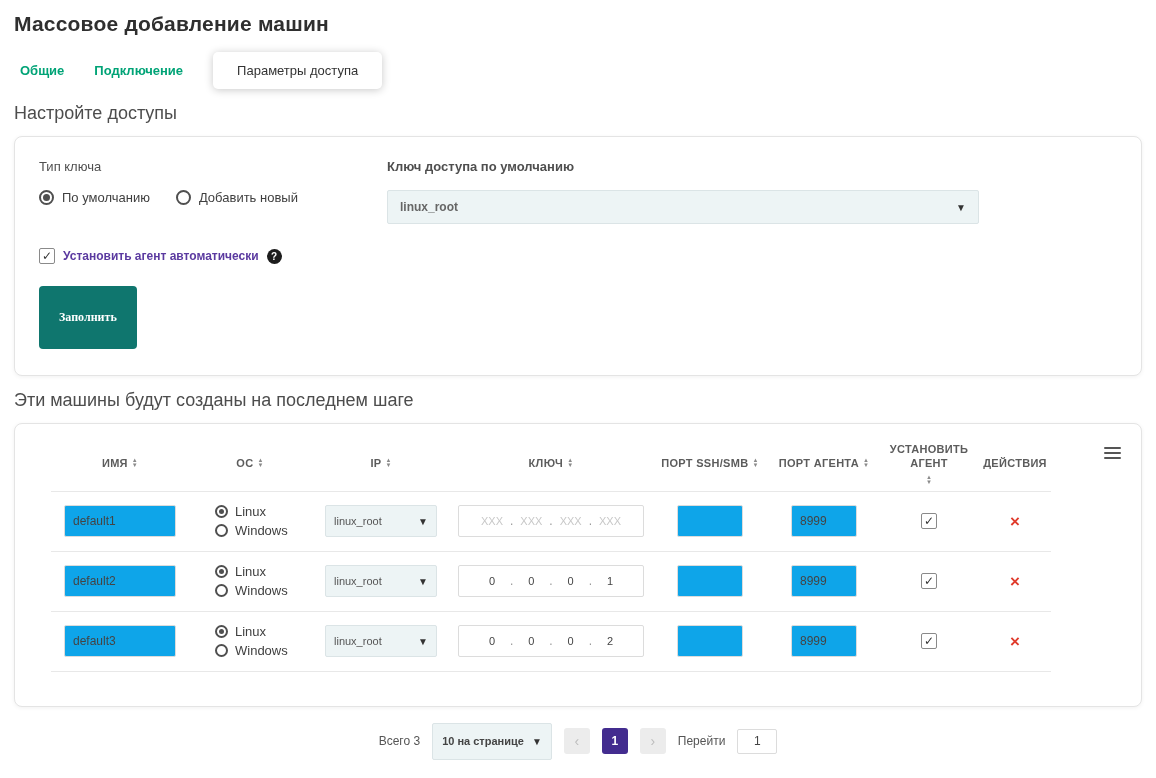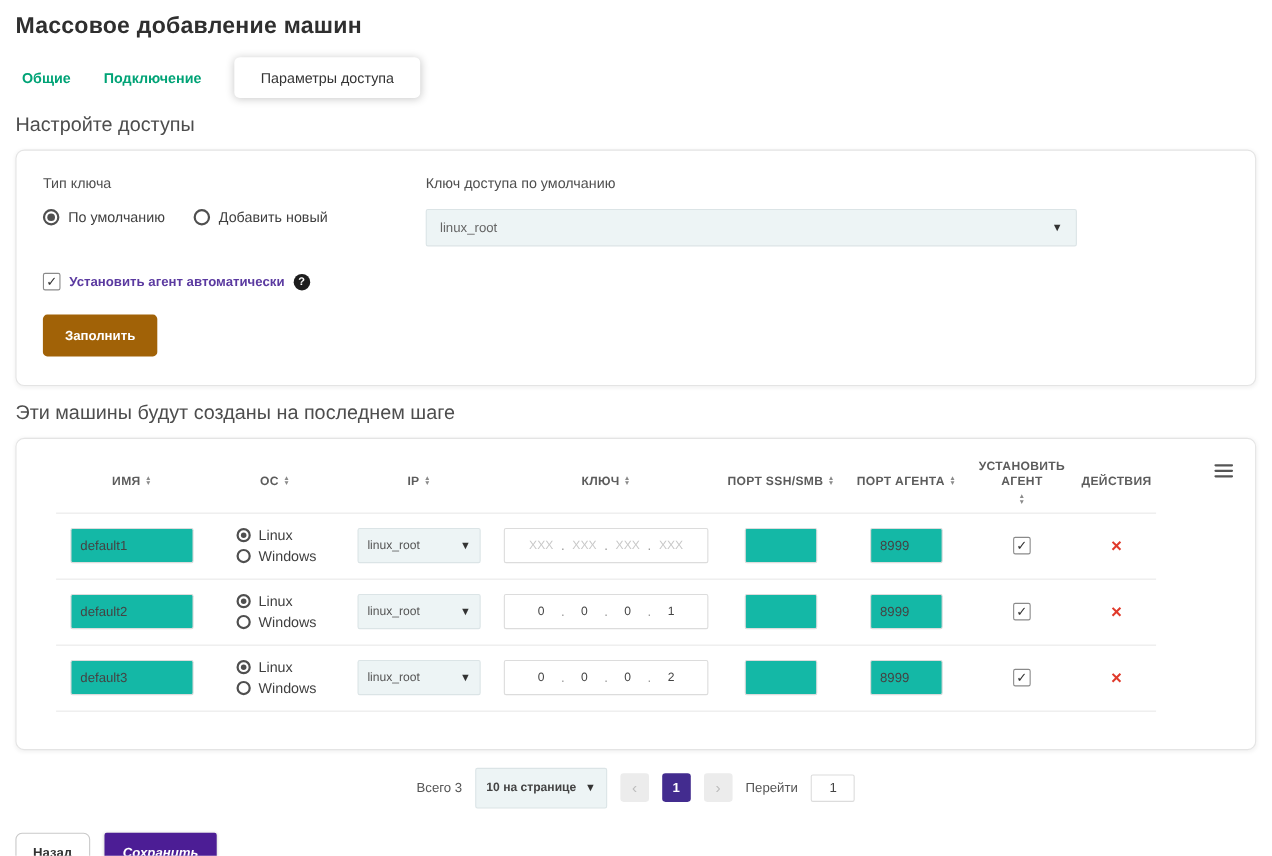--- a/index.html
+++ b/index.html
@@ -39,21 +39,21 @@
   .key-type-col { width: 300px; flex: 0 0 auto; }
   .radio-row { display: flex; gap: 26px; align-items: center; }
   .radio-opt { display: flex; align-items: center; gap: 8px; cursor: pointer; }
   .radio {
     width: 15px; height: 15px; border: 2px solid #4f4f4f; border-radius: 50%;
     position: relative; background: #fff; flex: 0 0 auto;
   }
   .radio.on::after { content: ""; position: absolute; inset: 2px; border-radius: 50%; background: #4f4f4f; }
   .opt-label { font-size: 13px; color: #3f3f3f; }
 
-  .key-col { flex: 1 1 auto; max-width: 592px; }
+  .key-col { flex: 1 1 auto; max-width: 592px; font-weight: bold; }
   .select {
     background: #edf4f5; border: 1px solid #dbe4e6; border-radius: 2px;
     display: flex; align-items: center; justify-content: space-between;
     height: 34px; padding: 0 12px; cursor: pointer;
   }
   .select-value { font-size: 12px; color: #666; }
   .caret { font-size: 10px; color: #333; }
 
   .agent-row { display: flex; align-items: center; gap: 8px; margin-top: 24px; }
   .checkbox {
@@ -61,23 +61,23 @@
     background: #fff; display: flex; align-items: center; justify-content: center;
     font-size: 12px; color: transparent; cursor: pointer; flex: 0 0 auto;
   }
   .checkbox.on { color: #333; }
   .agent-label { font-size: 12px; font-weight: 600; color: #5b3aa0; }
   .help-badge {
     width: 15px; height: 15px; border-radius: 50%; background: #1d1d1d; color: #fff;
     font-size: 10px; font-weight: 700; display: flex; align-items: center; justify-content: center;
   }
   .fill-btn {
-    margin-top: 22px; background: #a16207; color: #fff; border: none; border-radius: 4px;
-    font-size: 12px; font-weight: 700; padding: 12px 20px; cursor: pointer;
-    font-family: Liberation Sans, sans-serif;
+    margin-top: 22px; background: #0f766e; color: #fff; border: none; border-radius: 4px;
+    font-size: 12px; font-weight: 700; padding: 24px 20px; cursor: pointer;
+    font-family: Liberation Serif, serif;
   }
 
   
   .table-card { padding: 12px 30px 34px 30px; position: relative; }
   .menu-icon { position: absolute; top: 20px; right: 20px; width: 17px; cursor: pointer; }
   .menu-icon span { display: block; height: 2px; background: #555; margin: 3px 0; border-radius: 1px; }
 
   .tgrid { width: 1000px; margin-left: 6px; }
   .thead, .trow {
     display: grid;
@@ -89,21 +89,21 @@
   .th {
     font-size: 11px; color: #5c5c5c; font-weight: 600; letter-spacing: .3px;
     display: flex; align-items: center; justify-content: center; gap: 4px;
     text-align: center; flex-wrap: wrap; line-height: 1.3; padding: 6px 2px;
   }
   .sort { display: inline-flex; flex-direction: column; line-height: 5px; font-size: 6px; color: #8a8a8a; cursor: pointer; }
   .trow { min-height: 60px; }
   .cell { display: flex; align-items: center; justify-content: center; gap: 6px; padding: 6px 4px; }
 
   .txt {
-    height: 32px; border: 1px solid #dcdcdc; border-radius: 2px; background: #14b8a6;
+    height: 32px; border: 1px solid #dcdcdc; border-radius: 2px; background: #0ea5e9;
     font-size: 12px; color: #444; padding: 0 8px; font-family: inherit; outline: none;
   }
   .name-input { width: 112px; }
   .port-input { width: 66px; }
 
   .os-cell { flex-direction: column; align-items: flex-start; gap: 4px; padding-left: 26px; }
   .os-opt { display: flex; align-items: center; gap: 7px; cursor: pointer; }
   .os-opt .radio { width: 13px; height: 13px; }
   .os-label { font-size: 13px; color: #3f3f3f; }
 

